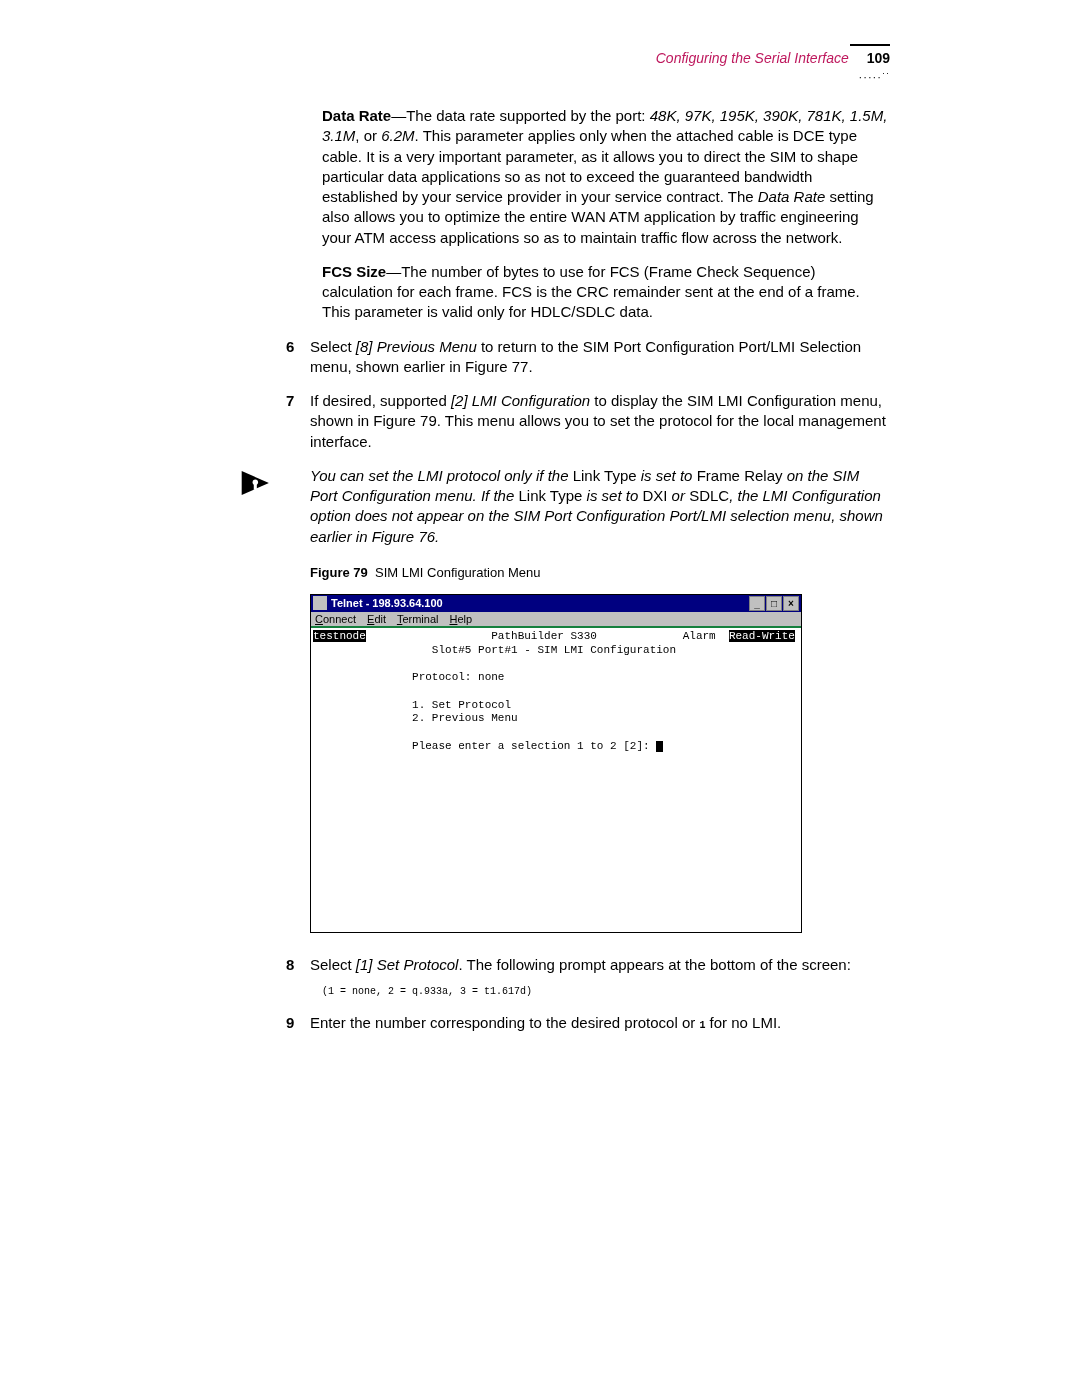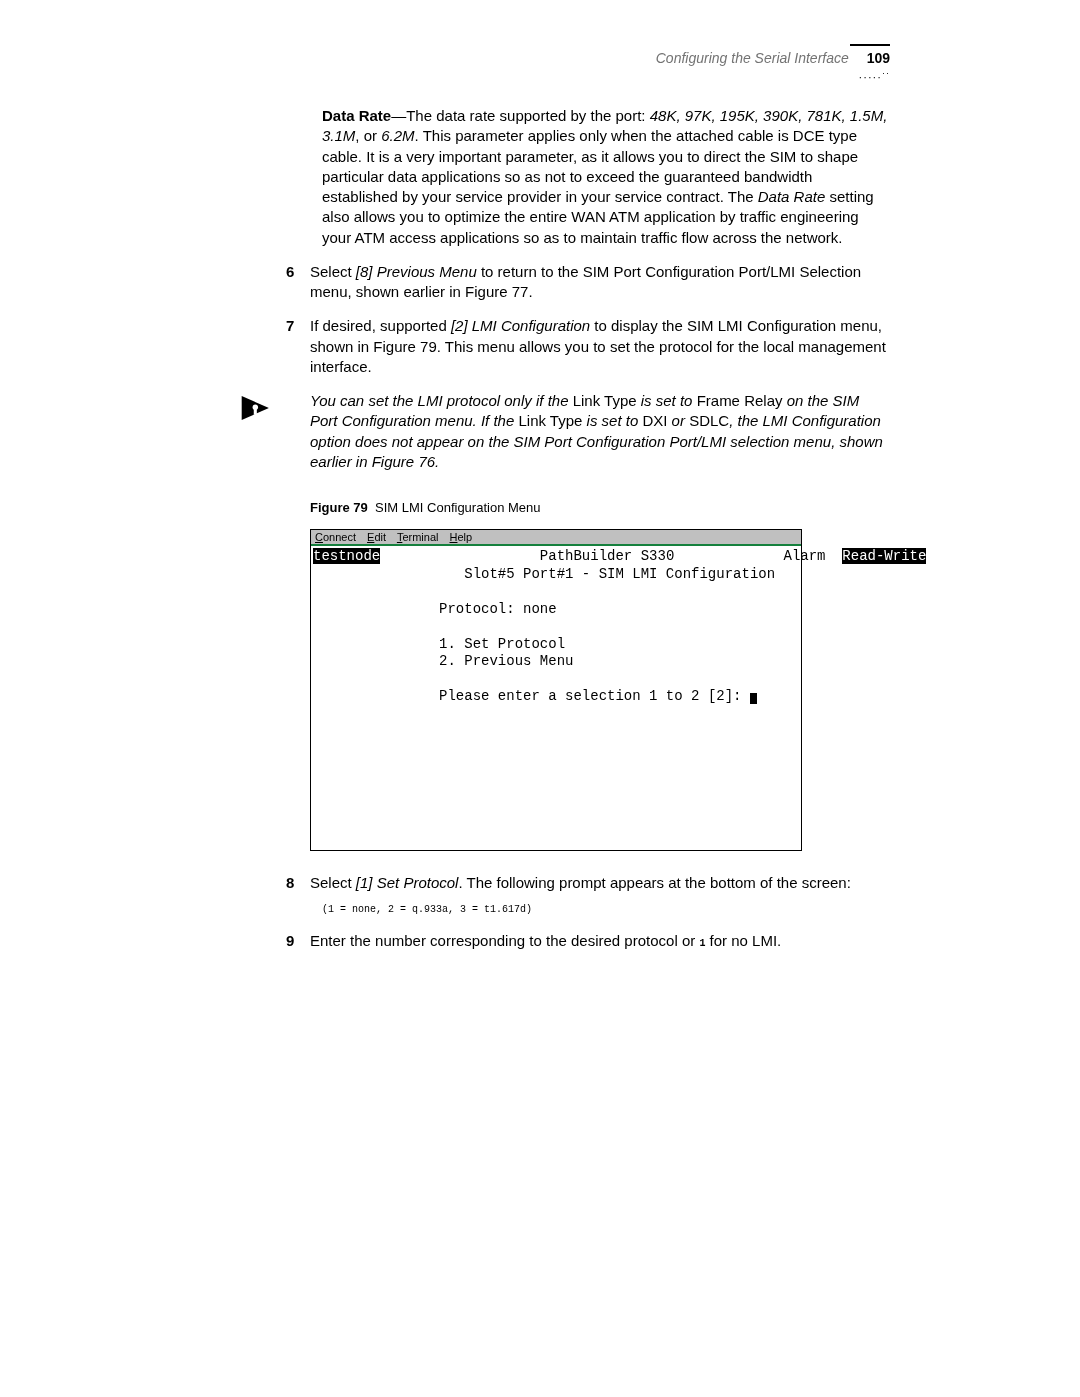--- a/index.html
+++ b/index.html
@@ -16,21 +16,21 @@
     position: relative;
   }
   .header {
     text-align: right;
     font-size: 14px;
     margin-bottom: 40px;
     position: relative;
   }
   .header-title {
     font-style: italic;
-    color: #737373;
+    color: #be185d;
   }
   .header-page {
     font-weight: bold;
     margin-left: 14px;
   }
   .header-rule {
     position: absolute;
     right: 0;
     top: -6px;
     width: 40px;
@@ -59,21 +59,21 @@
     margin: 0 0 14px 0;
     line-height: 1.35;
   }
   .step-num {
     position: absolute;
     left: -24px;
     font-weight: bold;
   }
   .note-row {
     position: relative;
-    margin: 14px 0 28px -40px;
+    margin: 14px 0 18px -40px;
     padding-left: 40px;
   }
   .note-icon {
     position: absolute;
     left: -30px;
     top: 0;
   }
   .note-icon svg { width: 34px; height: 34px; }
   .figlabel {
     margin: 10px 0 14px 0;
@@ -127,21 +127,21 @@
   .tw-menu {
     background: #c0c0c0;
     padding: 1px 4px;
     font-size: 11px;
     border-bottom: 2px solid #15803d;
   }
   .tw-menu span { margin-right: 8px; }
   .tw-menu u { text-decoration: underline; }
   .tw-body {
     font-family: "Courier New", monospace;
-    font-size: 14px;
+    font-size: 11px;
     background: #fff;
     color: #000;
     padding: 2px 4px 2px 2px;
     height: 300px;
     white-space: pre;
     line-height: 1.25;
   }
   .inv {
     background: #000;
     color: #fff;
@@ -170,20 +170,23 @@
     <div class="dots">·····<sup>··</sup></div>
   </div>
 
   <div class="content">
 
     <p class="para">
       <span class="bold">Data Rate</span><span>—The data rate supported by the port: </span><span class="ital"><span>48K, 97K, 195K, 390K, 781K, 1.5M, 3.1M</span></span><span>, or </span><span class="ital">6.2M</span><span>. This parameter applies only when the attached cable is DCE type cable. It is a very important parameter, as it allows you to direct the SIM to shape particular data applications so as not to exceed the guaranteed bandwidth established by your service provider in your service contract. The </span><span class="ital">Data Rate</span><span> setting also allows you to optimize the entire WAN ATM application by traffic engineering your ATM access applications so as to maintain traffic flow across the network.</span>
     </p>
 
 
+    <p class="para">
+      <span class="bold">FCS Size</span><span>—The number of bytes to use for FCS (Frame Check Sequence) calculation for each frame. FCS is the CRC remainder sent at the end of a frame. This parameter is valid only for HDLC/SDLC data.</span>
+    </p>
 
 
     <div class="step">
       <span class="step-num">6</span>
       <span>Select </span><span class="ital">[8] Previous Menu</span><span> to return to the SIM Port Configuration Port/LMI Selection menu, shown earlier in Figure 77.</span>
     </div>
 
     <div class="step">
       <span class="step-num">7</span>
       <span>If desired, supported </span><span class="ital">[2] LMI Configuration</span><span> to display the SIM LMI Configuration menu, shown in Figure 79. This menu allows you to set the protocol for the local management interface.</span>
@@ -200,20 +203,31 @@
       <p class="para ital" style="margin:0">
         <span>You can set the LMI protocol only if the </span><span style="font-style:normal">Link Type</span><span> is set to </span><span style="font-style:normal">Frame Relay</span><span> on the SIM Port Configuration menu. If the </span><span style="font-style:normal">Link Type</span><span> is set to </span><span style="font-style:normal">DXI</span><span> or </span><span style="font-style:normal">SDLC</span><span>, the LMI Configuration option does not appear on the SIM Port Configuration Port/LMI selection menu, shown earlier in Figure 76.</span>
       </p>
     </div>
 
     <div class="figlabel">
       <span class="fb">Figure 79</span>&nbsp;&nbsp;<span>SIM LMI Configuration Menu</span>
     </div>
 
     <div class="telnet-window">
+      <div class="tw-title">
+        <div class="tw-title-left">
+          <span class="tw-sysicon"></span>
+          <span>Telnet - 198.93.64.100</span>
+        </div>
+        <div class="tw-btns">
+          <span class="tw-btn">_</span>
+          <span class="tw-btn">□</span>
+          <span class="tw-btn">×</span>
+        </div>
+      </div>
       <div class="tw-menu">
         <span><u>C</u>onnect</span>
         <span><u>E</u>dit</span>
         <span><u>T</u>erminal</span>
         <span><u>H</u>elp</span>
       </div>
       <div class="tw-body"><span class="inv">testnode</span>                   <span>PathBuilder S330</span>             <span>Alarm</span>  <span class="inv">Read-Write</span>
                   <span>Slot#5 Port#1 - SIM LMI Configuration</span>
 
                <span>Protocol: none</span>

